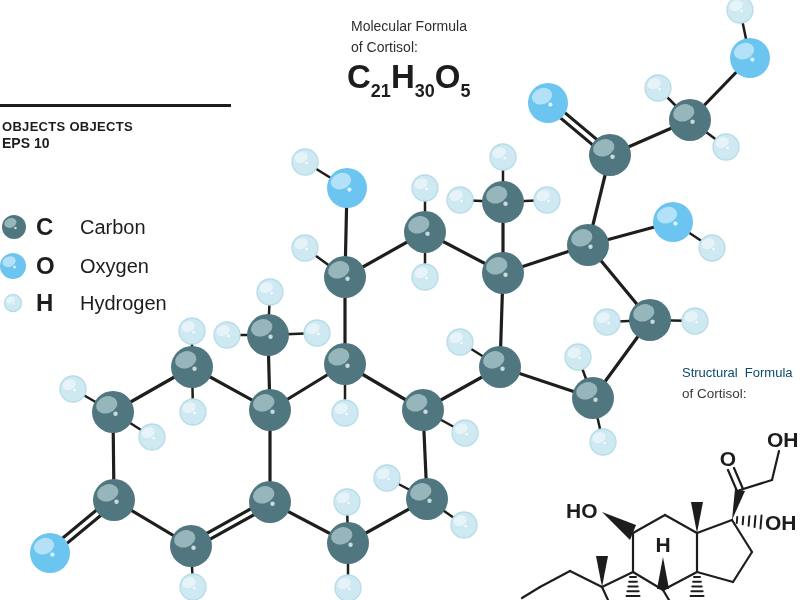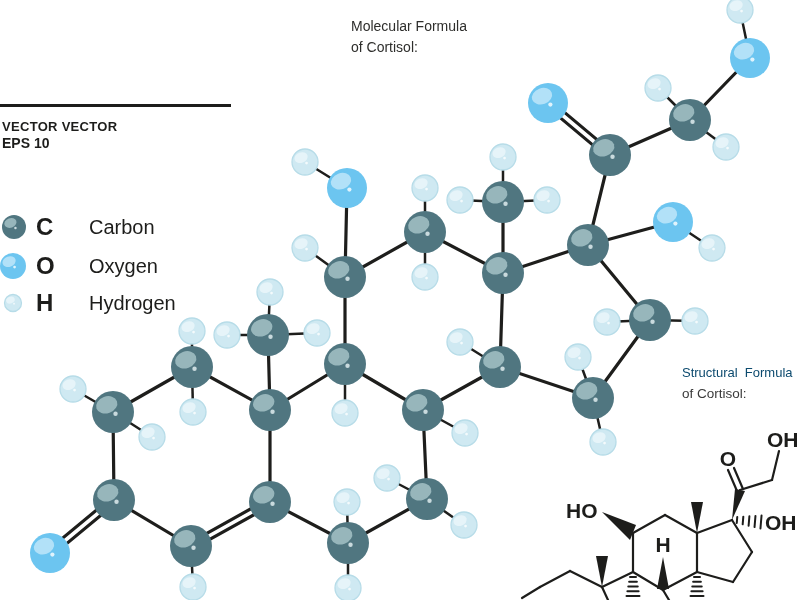--- a/index.html
+++ b/index.html
@@ -13,21 +13,21 @@
   .subtitle { left:3px; top:63px; font-size:30px; font-weight:bold; }
   .rule { left:0; top:104px; width:231px; height:3px; background:#1d1d1b; }
   .meta1 { left:2px; top:119px; font-size:13px; font-weight:bold; letter-spacing:0.3px; }
   .meta2 { left:2px; top:135px; font-size:14px; font-weight:bold; }
   .mf-caption1 { left:351px; top:18px; font-size:14px; color:#2e2e2c; }
   .mf-caption2 { left:351px; top:39px; font-size:14px; color:#2e2e2c; }
   .mf { left:347px; top:58px; font-size:33px; font-weight:bold; }
   .mf .sub { font-size:18px; position:relative; top:9px; letter-spacing:0; }
   .legend-row { position:absolute; left:36px; height:28px; display:flex; align-items:center; }
   .legend-symbol { width:44px; font-size:24px; font-weight:bold; }
-  .legend-label { font-size:20px;margin-left:9px; }
+  .legend-label { font-size:20px; }
   .sf-caption1 { left:682px; top:365px; font-size:13px; color:#0c4a6e; white-space:pre; }
   .sf-caption2 { left:682px; top:386px; font-size:13.5px; color:#3a3a3a; }
 </style>
 </head>
 <body>
 
 <div class="canvas">
 
   <svg id="scene" width="800" height="600" viewBox="0 0 800 600">
       <g>
@@ -442,25 +442,26 @@
         </g>
         <text x="767" y="447" text-anchor="start" fill="#1d1d1b" font-family="&quot;Liberation Sans&quot;, sans-serif" font-size="21px" font-weight="bold">OH</text>
         <text x="728" y="466" text-anchor="middle" fill="#1d1d1b" font-family="&quot;Liberation Sans&quot;, sans-serif" font-size="21px" font-weight="bold">O</text>
         <text x="765" y="530" text-anchor="start" fill="#1d1d1b" font-family="&quot;Liberation Sans&quot;, sans-serif" font-size="21px" font-weight="bold">OH</text>
         <text x="566" y="518" text-anchor="start" fill="#1d1d1b" font-family="&quot;Liberation Sans&quot;, sans-serif" font-size="21px" font-weight="bold">HO</text>
         <text x="663" y="552" text-anchor="middle" fill="#1d1d1b" font-family="&quot;Liberation Sans&quot;, sans-serif" font-size="21px" font-weight="bold">H</text>
       </g>
     </svg>
 
   <div class="abs rule"></div>
-  <div class="abs meta1">VECTOR VECTOR</div>
+  <div class="abs meta1">OBJECTS OBJECTS</div>
   <div class="abs meta2">EPS 10</div>
 
   <div class="abs mf-caption1">Molecular Formula</div>
   <div class="abs mf-caption2">of Cortisol:</div>
+  <div class="abs mf" id="mf-parts"><span>C</span><span class="sub">21</span><span>H</span><span class="sub">30</span><span>O</span><span class="sub">5</span></div>
 
   <div id="legend-rows"></div>
 
   <div class="abs sf-caption1">Structural  Formula</div>
   <div class="abs sf-caption2">of Cortisol:</div>
 
 <div class="legend-row" style="top: 213px;">
       <span class="legend-symbol">C</span>
       <span class="legend-label">Carbon</span>
     </div>

